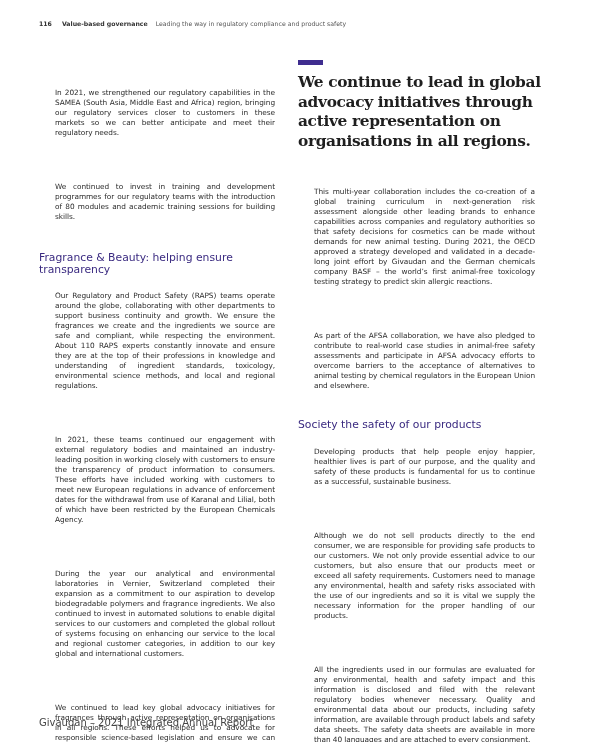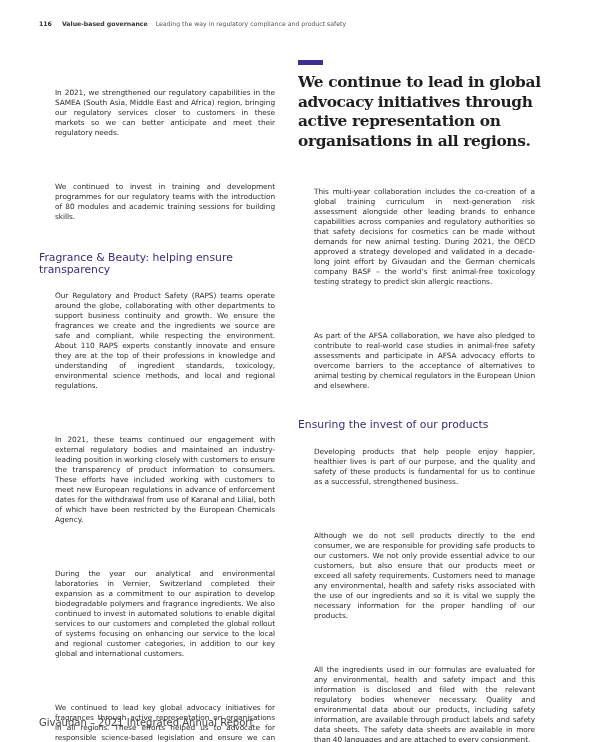--- a/index.html
+++ b/index.html
@@ -60,21 +60,21 @@
 </div>
 
 <div class="col right">
   <div class="quote-bar"></div>
   <div class="quote">We continue to lead in global advocacy initiatives through active representation on organisations in all regions.</div>
   <div style="height:20px"></div>
   <p>This multi-year collaboration includes the co-creation of a global training curriculum in next-generation risk assessment alongside other leading brands to enhance capabilities across companies and regulatory authorities so that safety decisions for cosmetics can be made without demands for new animal testing. During 2021, the OECD approved a strategy developed and validated in a decade-long joint effort by Givaudan and the German chemicals company BASF – the world’s first animal-free toxicology testing strategy to predict skin allergic reactions.</p>
   <div class="gap"></div>
   <p>As part of the AFSA collaboration, we have also pledged to contribute to real-world case studies in animal-free safety assessments and participate in AFSA advocacy efforts to overcome barriers to the acceptance of alternatives to animal testing by chemical regulators in the European Union and elsewhere.</p>
   <div style="height:12px"></div>
-  <h2>Ensuring the invest of our products</h2>
-  <p>Developing products that help people enjoy happier, healthier lives is part of our purpose, and the quality and safety of these products is fundamental for us to continue as a successful, strengthened business.</p>
+  <h2>Society the safety of our products</h2>
+  <p>Developing products that help people enjoy happier, healthier lives is part of our purpose, and the quality and safety of these products is fundamental for us to continue as a successful, sustainable business.</p>
   <div class="gap"></div>
   <p>Although we do not sell products directly to the end consumer, we are responsible for providing safe products to our customers. We not only provide essential advice to our customers, but also ensure that our products meet or exceed all safety requirements. Customers need to manage any environmental, health and safety risks associated with the use of our ingredients and so it is vital we supply the necessary information for the proper handling of our products.</p>
   <div class="gap"></div>
   <p>All the ingredients used in our formulas are evaluated for any environmental, health and safety impact and this information is disclosed and filed with the relevant regulatory bodies whenever necessary. Quality and environmental data about our products, including safety information, are available through product labels and safety data sheets. The safety data sheets are available in more than 40 languages and are attached to every consignment.</p>
 </div>
 
 <div class="footer">Givaudan – 2021 Integrated Annual Report</div>
 
 </body></html>

